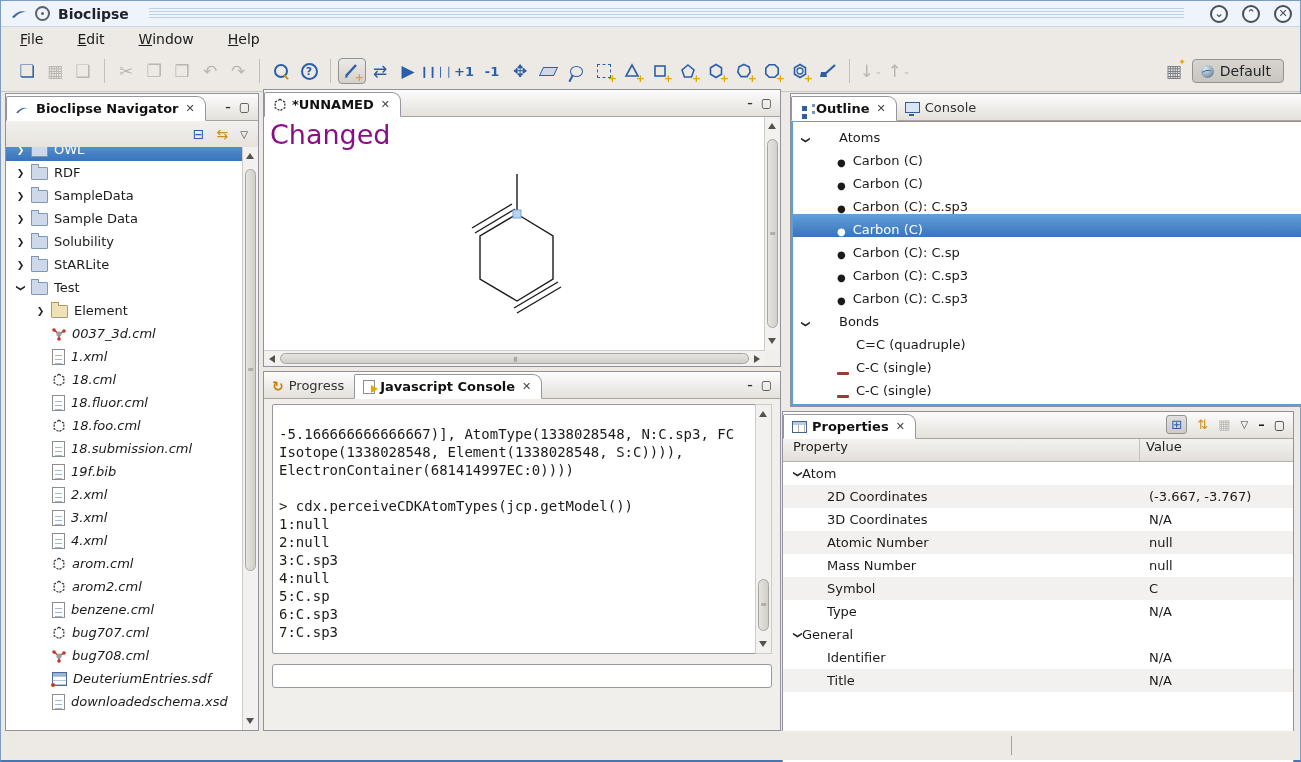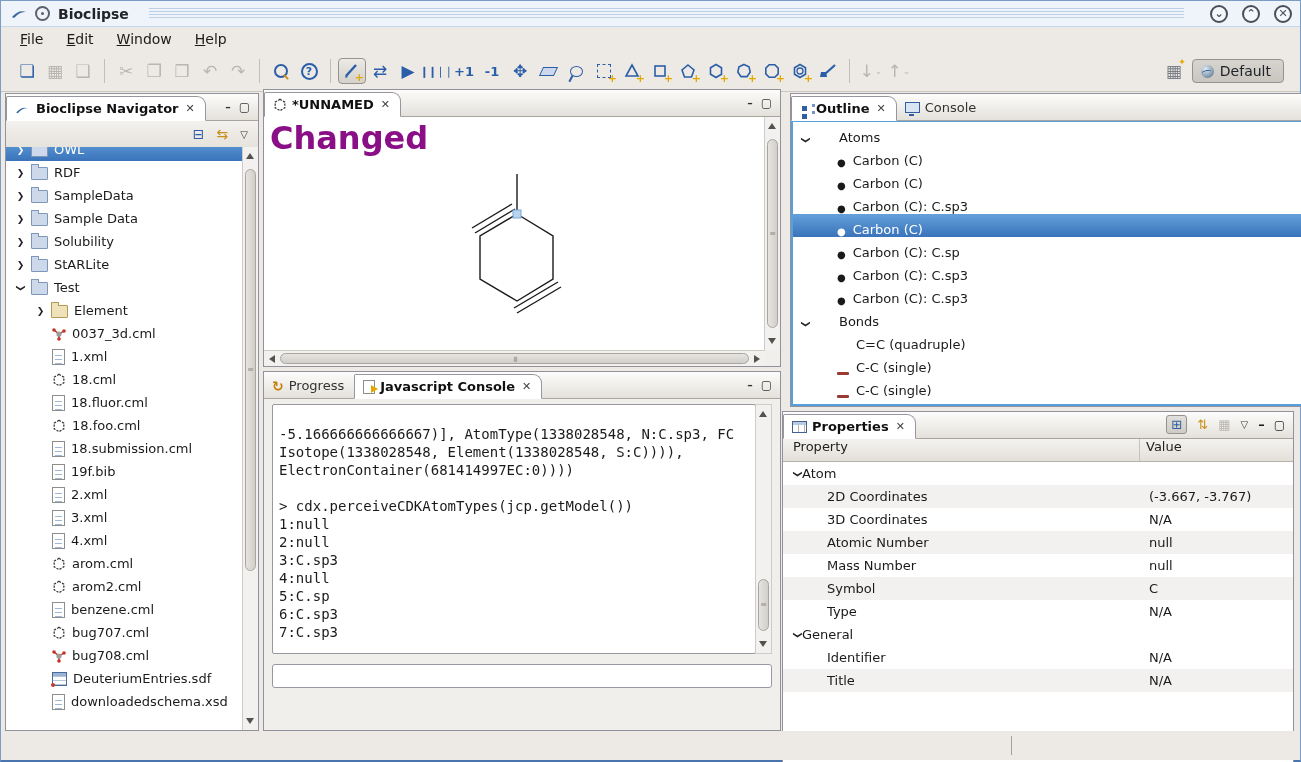--- a/index.html
+++ b/index.html
@@ -14,21 +14,21 @@
   .circle-dot{width:15px;height:15px;border-radius:50%;border:2px solid #5a6270;display:inline-flex;align-items:center;justify-content:center;box-sizing:border-box;}
   .circle-dot::after{content:"";width:3px;height:3px;border-radius:50%;background:#5a6270;}
   .tb-title{font-weight:bold;font-size:14px;color:#20242a;}
   .tb-stripes{flex:1;height:12px;margin:0 12px;align-self:center;
       background:repeating-linear-gradient(180deg,#bcd0e6 0 1px,rgba(0,0,0,0) 1px 3px);}
   .winbtn{width:18px;height:18px;border-radius:50%;border:2px solid #494f5a;box-sizing:border-box;
           display:inline-flex;align-items:center;justify-content:center;font-size:11px;font-weight:bold;color:#494f5a;
           background:#f4f7fb;margin-left:6px;line-height:1;}
 
   
-  .menubar{height:24px;display:flex;align-items:center;padding-left:10px;gap:5px;background:#edeae5;}
+  .menubar{height:24px;display:flex;align-items:center;padding-left:10px;gap:16px;background:#edeae5;}
   .menu-item{display:inline-block;padding:2px 9px;font-size:14px;}
   .menu-item::first-letter{text-decoration:underline;}
 
   
   .toolbar{height:40px;display:flex;align-items:center;padding:0 6px 0 12px;background:#edeae5;
            border-bottom:1px solid #cac7c1;position:relative;}
   .tsep{width:1px;height:24px;background:#c2bfb9;margin:0 7px;}
   .tbi{width:28px;height:26px;display:inline-flex;align-items:center;justify-content:center;
        font-size:17px;color:#2b5ea8;position:relative;flex:none;}
   .tbi.dis{color:#b9b6b1;}
@@ -83,34 +83,34 @@
                background:linear-gradient(#f3f1ee,#e6e3dd);border-bottom:1px solid #b5b2ac;}
   .nav-toolrow .ico{font-size:14px;color:#2b5ea8;}
   .nav-toolrow .ico.gold{color:#c89018;}
   .nav-toolrow .dd{font-size:10px;color:#333;}
   .tree{position:absolute;left:0;right:15px;top:53px;bottom:0;background:#fff;overflow:hidden;}
   .trow{height:23px;display:flex;align-items:center;gap:6px;white-space:nowrap;}
   .trow.sel{background:linear-gradient(#63a0db,#3a73ba);color:#fff;margin-top:-9px;}
   .chev{font-size:9px;color:#222;display:inline-block;width:9px;text-align:center;flex:none;}
   .chev.open{transform:rotate(90deg);}
   .trow.sel .chev{color:#fff;}
-  .ind0{padding-left:10px;} .ind1{padding-left:30px;} .ind2{padding-left:46px;}
+  .ind0{padding-left:10px;} .ind1{padding-left:30px;} .ind2{padding-left:46px;font-style:italic;}
   .folder{width:15px;height:11px;background:#cdd9ea;border:1px solid #7d97b8;border-radius:1px;position:relative;flex:none;margin-top:2px;}
   .folder::before{content:"";position:absolute;left:-1px;top:-4px;width:6px;height:3px;background:#cdd9ea;border:1px solid #7d97b8;border-bottom:none;border-radius:1px 1px 0 0;}
   .folder.cream{background:#efe2bb;border-color:#b39b56;}
   .folder.cream::before{background:#efe2bb;border-color:#b39b56;}
   .docicon{width:11px;height:14px;background:#fff;border:1px solid #8f8d89;flex:none;position:relative;
            background-image:repeating-linear-gradient(180deg,rgba(0,0,0,0) 0 3px,#9db8d8 3px 4px);background-size:7px 100%;background-position:2px 2px;background-repeat:no-repeat;}
   .sdficon{width:13px;height:12px;border:1px solid #4a6a9a;flex:none;background:
            linear-gradient(#9ab4d8 0 3px,rgba(0,0,0,0) 3px),
            repeating-linear-gradient(180deg,rgba(0,0,0,0) 0 3px,#b9c6d8 3px 4px);position:relative;}
   .sdficon::after{content:"";position:absolute;left:-2px;bottom:-2px;width:4px;height:4px;background:#c43a2a;border-radius:50%;}
 
   
-  .edit-banner{position:absolute;left:6px;top:2px;font-size:32px;font-weight:bold;color:#8a0f86;}
+  .edit-banner{position:absolute;left:6px;top:2px;font-size:27px;font-weight:normal;color:#8a0f86;}
   .hexicon{flex:none;}
 
   
   .cons-out{position:absolute;left:8px;right:24px;top:32px;bottom:76px;background:#fff;border:1px solid #9a97a0;border-radius:2px;
             font-family:"DejaVu Sans Mono",monospace;font-size:14px;line-height:18px;padding:20px 6px;white-space:pre;overflow:hidden;}
   .cons-in{position:absolute;left:8px;right:8px;bottom:42px;height:24px;border:1px solid #9a97a0;border-radius:3px;background:#fff;
            font-family:"DejaVu Sans Mono",monospace;font-size:13px;padding:0 6px;box-sizing:border-box;}
   .prog-ico{color:#c87f0a;font-size:14px;font-weight:bold;}
   .jspage{width:10px;height:12px;background:#fff;border:1px solid #8f8d89;position:relative;flex:none;}
   .jspage::after{content:"";position:absolute;right:-4px;bottom:0;width:0;height:0;border-top:4px solid transparent;border-bottom:4px solid transparent;border-left:7px solid #e3a800;}

